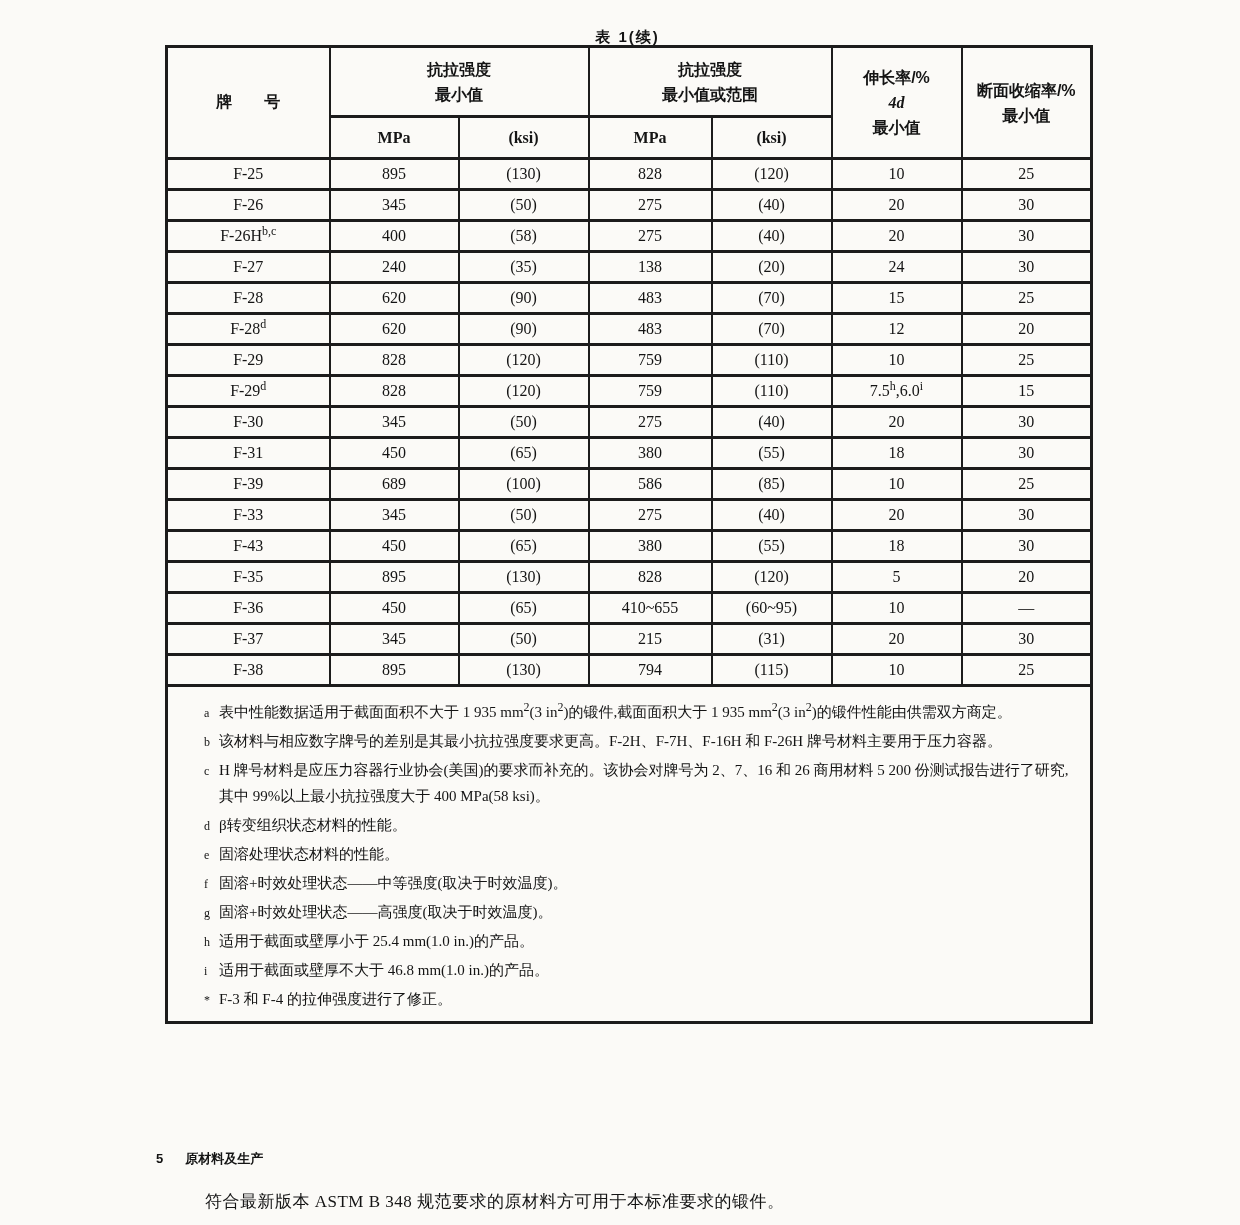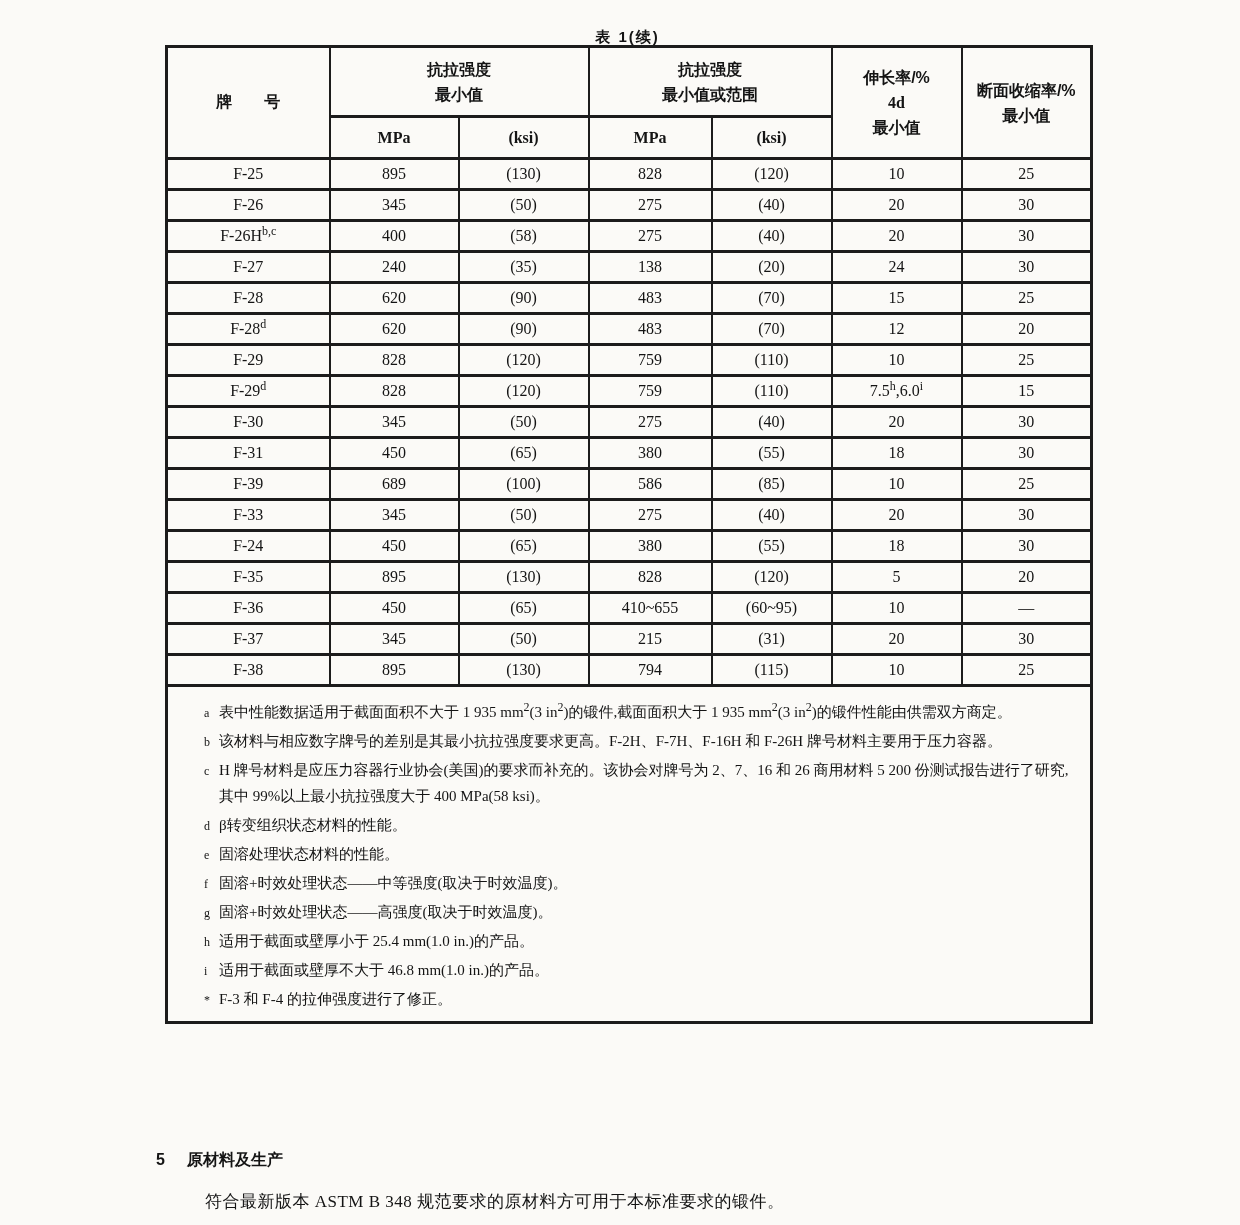--- a/index.html
+++ b/index.html
@@ -48,21 +48,21 @@
     margin-left: 16px;
   }
   .hdr-line { line-height: 25px; }
   .th-group { height: 70px; }
   .th-unit {
     height: 42px;
     font-family: "Liberation Serif", "DejaVu Serif", serif;
     font-weight: 700;
     font-size: 16px;
   }
-  .it { font-family: "Liberation Serif", serif; }
+  .it { font-style: italic; font-family: "Liberation Serif", serif; }
   tbody td {
     height: 31px;
     font-size: 16px;
   }
   sup { font-size: 12px; line-height: 0; vertical-align: super; }
   .fn-cell {
     text-align: left !important;
     padding: 12px 16px 6px 36px !important;
   }
   .fn {
@@ -78,21 +78,21 @@
     left: 0;
     top: 1px;
     font-size: 12px;
   }
   .section-heading {
     position: absolute;
     left: 156px;
     top: 1150px;
     font-family: "Liberation Sans", "DejaVu Sans", sans-serif;
     font-weight: 700;
-    font-size: 16px;
+    font-size: 13px;
   }
   .section-heading .sec-num { display:inline-block; margin-right: 22px; }
   .body-paragraph {
     position: absolute;
     left: 205px;
     top: 1190px;
     font-size: 17px;
     letter-spacing: 0.5px;
     text-align: center;
   }
@@ -245,21 +245,21 @@
         <tr>
           <td>F-33</td>
           <td>345</td>
           <td>(50)</td>
           <td>275</td>
           <td>(40)</td>
           <td>20</td>
           <td>30</td>
         </tr>
         <tr>
-          <td>F-24</td>
+          <td>F-43</td>
           <td>450</td>
           <td>(65)</td>
           <td>380</td>
           <td>(55)</td>
           <td>18</td>
           <td>30</td>
         </tr>
         <tr>
           <td>F-35</td>
           <td>895</td>

